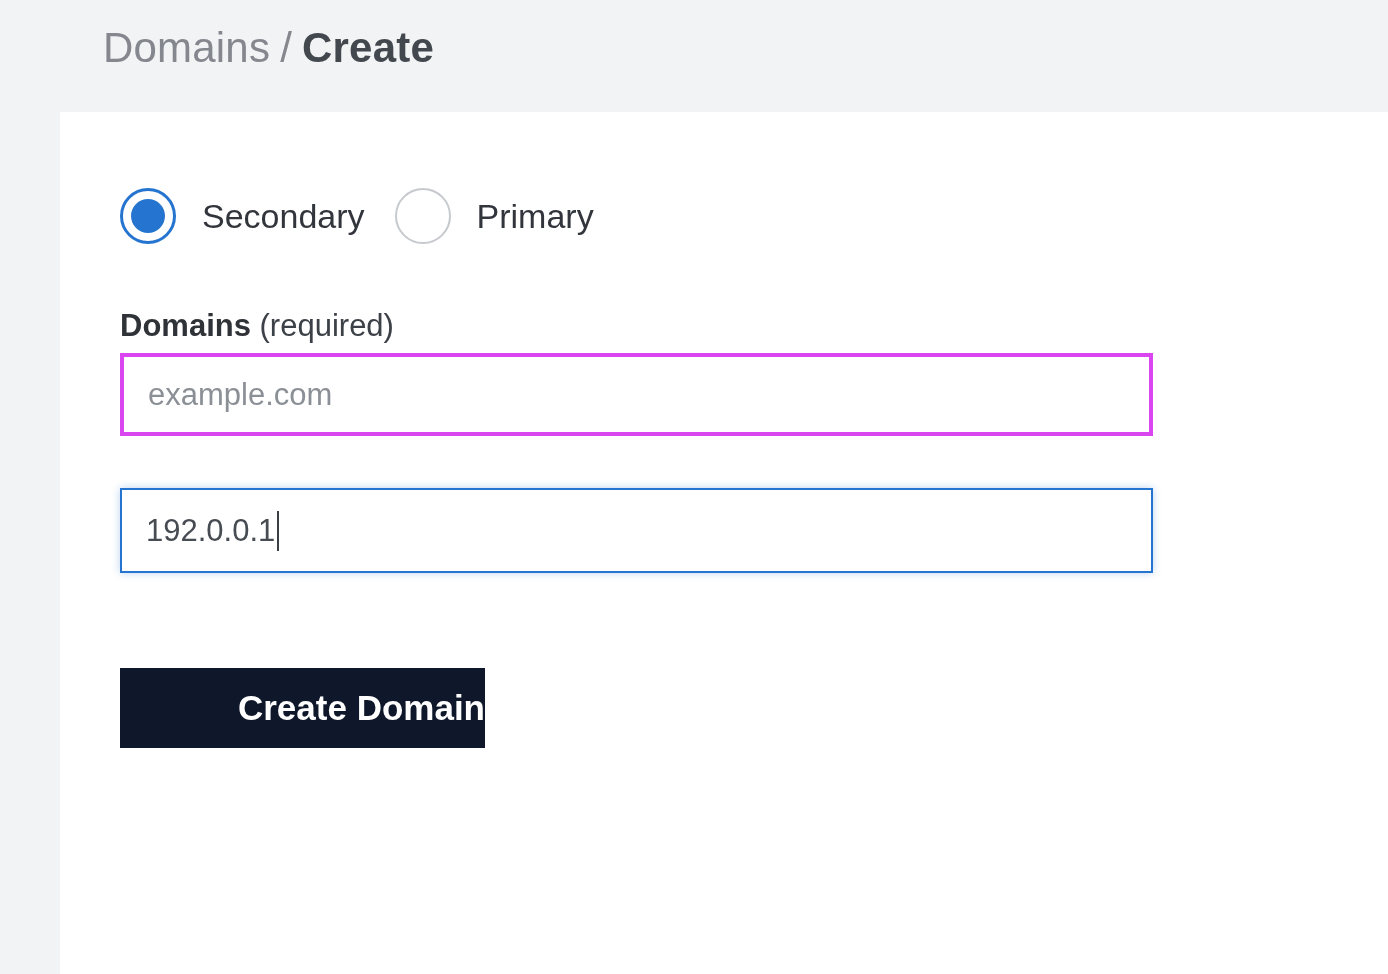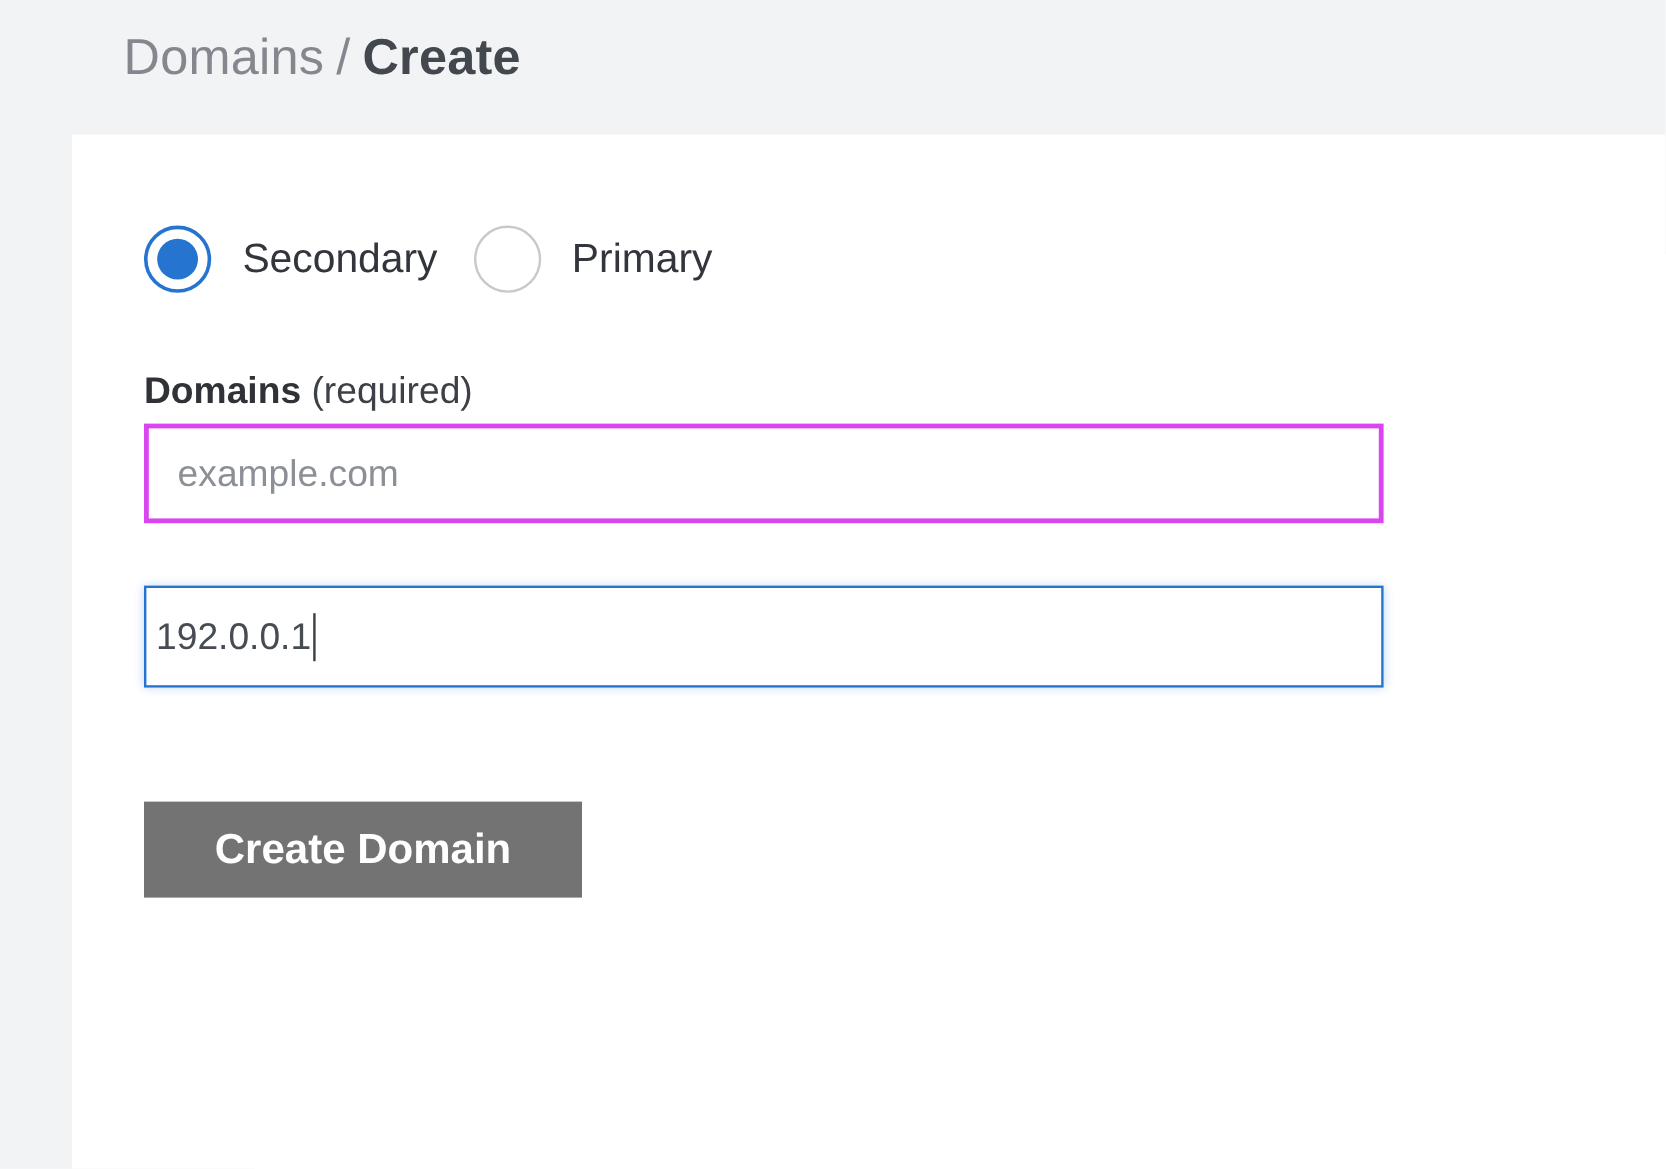--- a/index.html
+++ b/index.html
@@ -65,21 +65,21 @@
     margin-bottom:52px;
   }
   .text-input::placeholder { color:#8b9096; opacity:1; }
 
   .fake-input {
     width:1033px; height:85px;
     border:2px solid #2575d0;
     box-shadow:0 0 8px rgba(37,117,208,0.30);
     background:#fff;
     display:flex; align-items:center;
-    padding:0 8px;
+    padding:0 24px;
     font-size:31px;
     color:#474c52;
     cursor:text;
   }
   .caret {
     width:2px; height:40px;
     background:#3a3f45;
     margin-left:2px;
     flex:0 0 auto;
   }
@@ -93,28 +93,28 @@
     color:#2271d3;
     text-decoration:none;
     cursor:pointer;
   }
 
   
   .create-btn {
     display:block;
     margin-top:95px;
     width:365px; height:80px;
-    background:#737373;
+    background:#0f172a;
     border:none;
     border-radius:0;
     color:#ffffff;
     font-family:"Liberation Sans", sans-serif;
     font-size:35px;
     font-weight:700;
-    text-align:center;
+    text-align:right;
     cursor:pointer;
   }
 </style>
 </head>
 <body>
 
 <div class="breadcrumb">
   <span class="crumb-section">Domains</span><span class="crumb-sep">/</span><span class="crumb-current">Create</span>
 </div>
 

